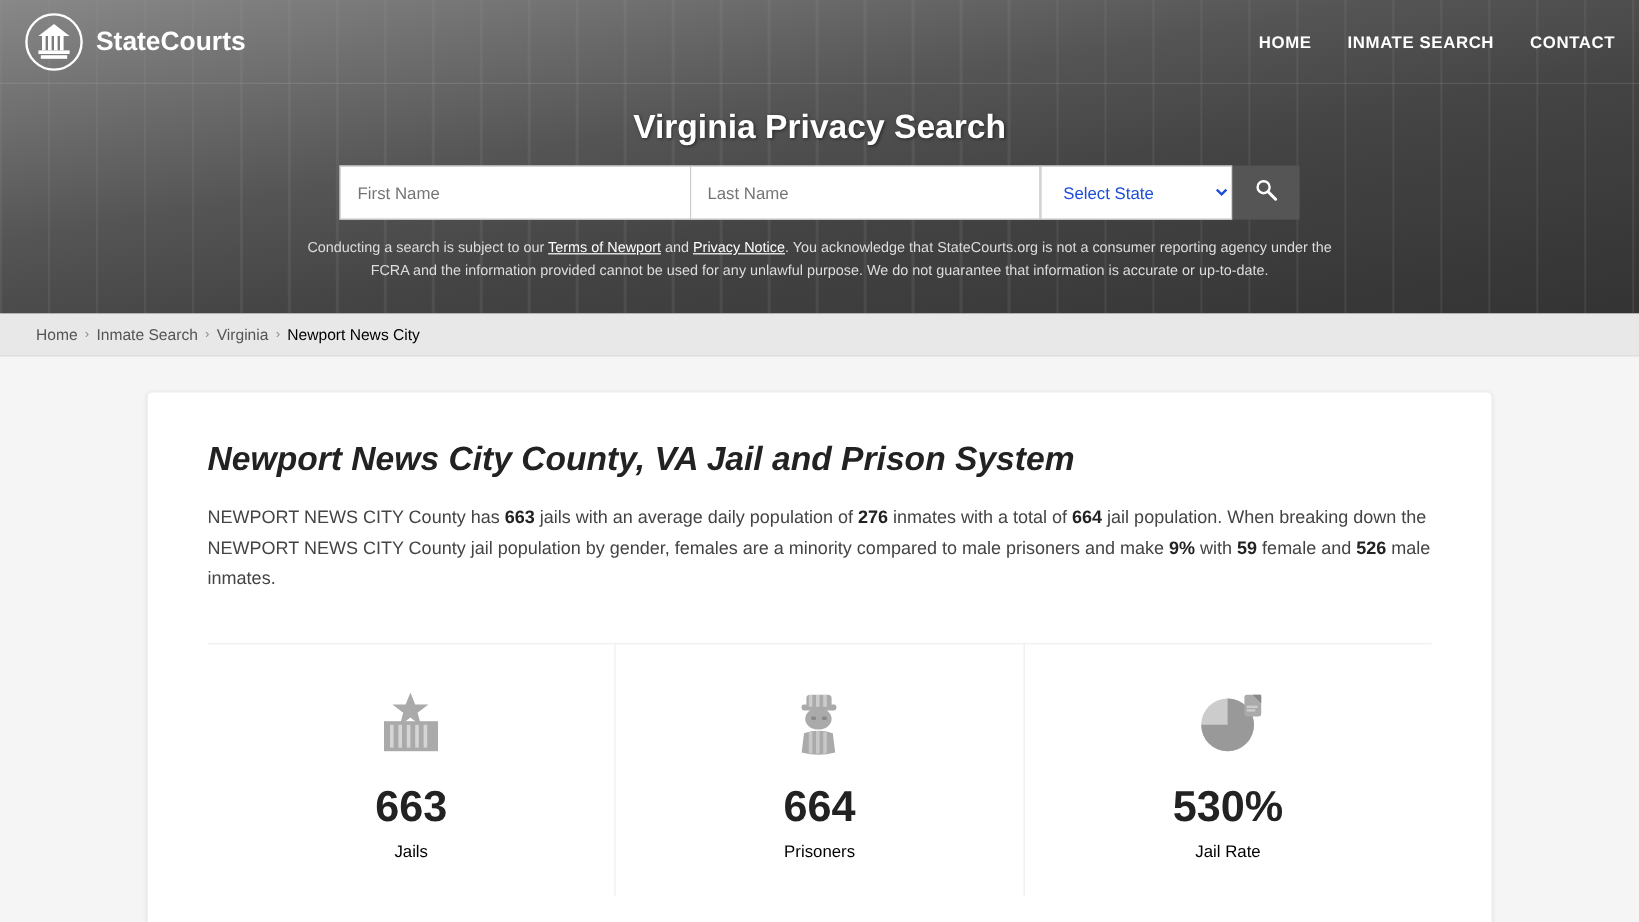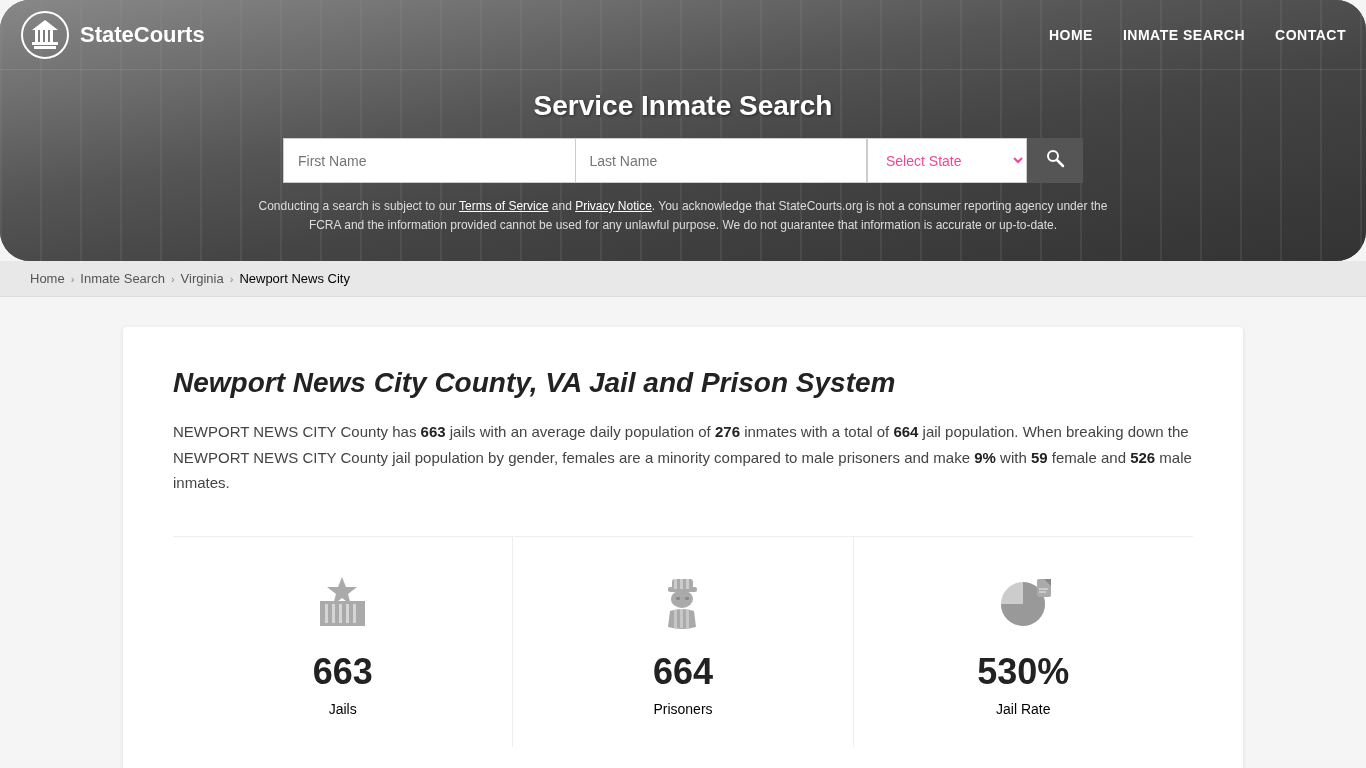--- a/index.html
+++ b/index.html
@@ -5,21 +5,20 @@
     * { margin: 0; padding: 0; box-sizing: border-box; }
     body { font-family: Arial, sans-serif; font-size: 14px; color: #333; background: #f5f5f5; }
 
     
     .header {
       position: relative;
       background: #555;
       background-image: linear-gradient(rgba(80,80,80,0.7), rgba(60,60,60,0.7));
       overflow: hidden;
       min-height: 220px;
-      border-radius: 30px;
     }
     .header-bg {
       position: absolute;
       inset: 0;
       background: repeating-linear-gradient(
         90deg,
         rgba(150,150,150,0.15) 0px, rgba(150,150,150,0.15) 2px,
         transparent 2px, transparent 40px
       ),
       linear-gradient(170deg, #888 0%, #555 40%, #444 60%, #333 100%);
@@ -91,21 +90,21 @@
       color: #999;
     }
     .search-bar input[type="text"]:first-child {
       border-right: none;
     }
     .search-bar select {
       padding: 4px 14px;
       font-size: 14px;
       border: 1px solid #ccc;
       border-left: 1px solid #ccc;
-      color: #ec4899;
+      color: #1d4ed8;
       background: #fff;
       cursor: pointer;
       min-width: 160px;
       outline: none;
     }
     .search-btn {
       background: #555;
       border: none;
       padding: 10px 18px;
       cursor: pointer;
@@ -238,39 +237,39 @@
         <span class="logo-text">StateCourts</span>
       </a>
       <div class="nav-links">
         <a class="nav-link" href="#">HOME</a>
         <a class="nav-link" href="#">INMATE SEARCH</a>
         <a class="nav-link" href="#">CONTACT</a>
       </div>
     </nav>
 
     <div class="search-section">
-      <h1 class="search-title">Service Inmate Search</h1>
+      <h1 class="search-title">Virginia Privacy Search</h1>
       <div class="search-bar">
         <input type="text" placeholder="First Name" style="">
         <input type="text" placeholder="Last Name" style="">
         <select>
           <option>Select State</option>
           <option>Virginia</option>
           <option>California</option>
           <option>Texas</option>
         </select>
         <button class="search-btn">
           <svg width="20" height="20" viewBox="0 0 20 20" fill="white">
             <circle cx="8" cy="8" r="5" stroke="white" stroke-width="2" fill="none"></circle>
             <line x1="12" y1="12" x2="18" y2="18" stroke="white" stroke-width="2.5" stroke-linecap="round"></line>
           </svg>
         </button>
       </div>
       <p class="disclaimer">
-        Conducting a search is subject to our <a href="#">Terms of Service</a> and <a href="#">Privacy Notice</a>. You acknowledge that StateCourts.org is not a consumer reporting agency under the FCRA and the information provided cannot be used for any unlawful purpose. We do not guarantee that information is accurate or up-to-date.
+        Conducting a search is subject to our <a href="#">Terms of Newport</a> and <a href="#">Privacy Notice</a>. You acknowledge that StateCourts.org is not a consumer reporting agency under the FCRA and the information provided cannot be used for any unlawful purpose. We do not guarantee that information is accurate or up-to-date.
       </p>
     </div>
   </div>
 </header>
 
 <div class="breadcrumb">
   <a href="#">Home</a>
   <span class="separator">›</span>
   <a href="#">Inmate Search</a>
   <span class="separator">›</span>

